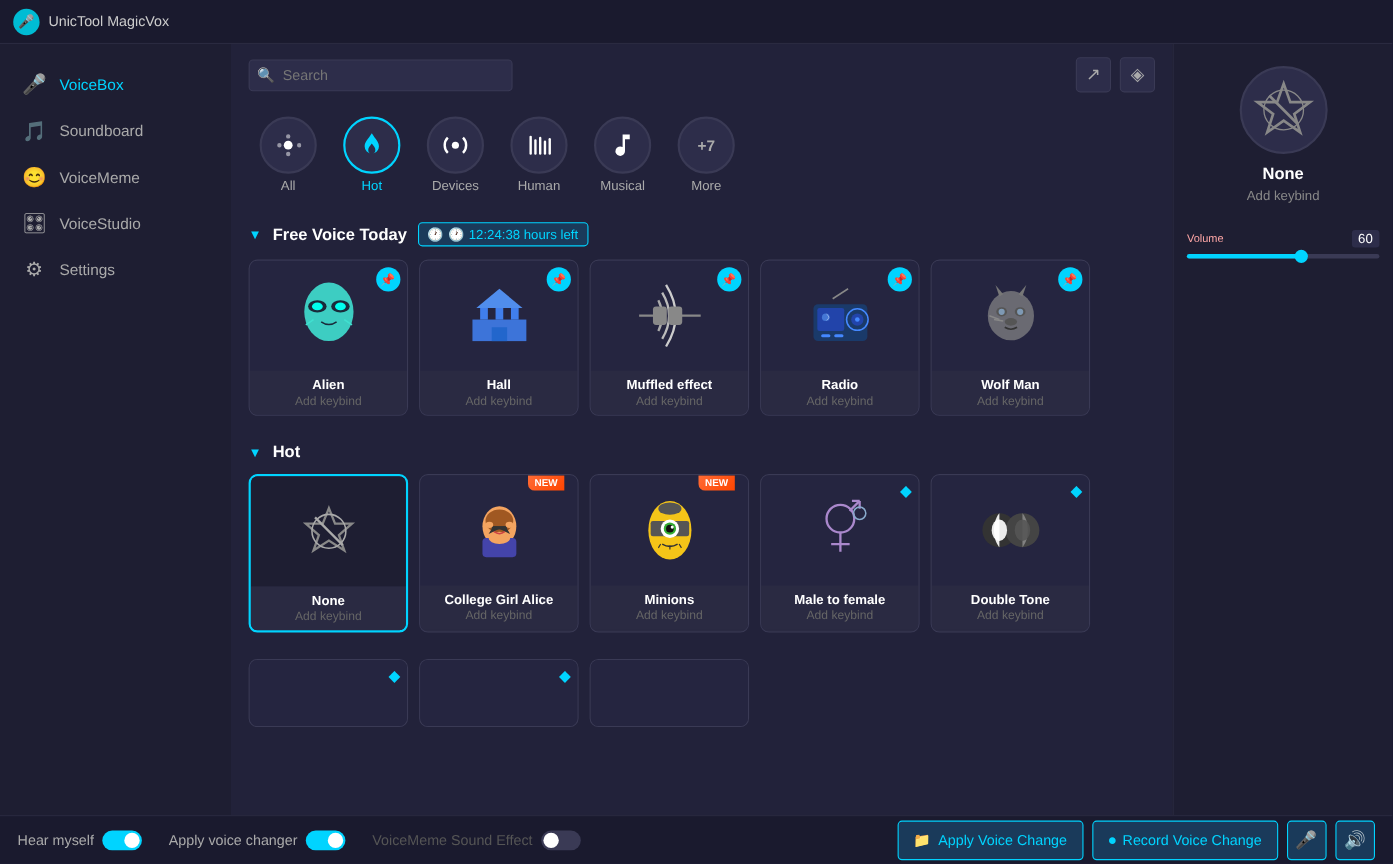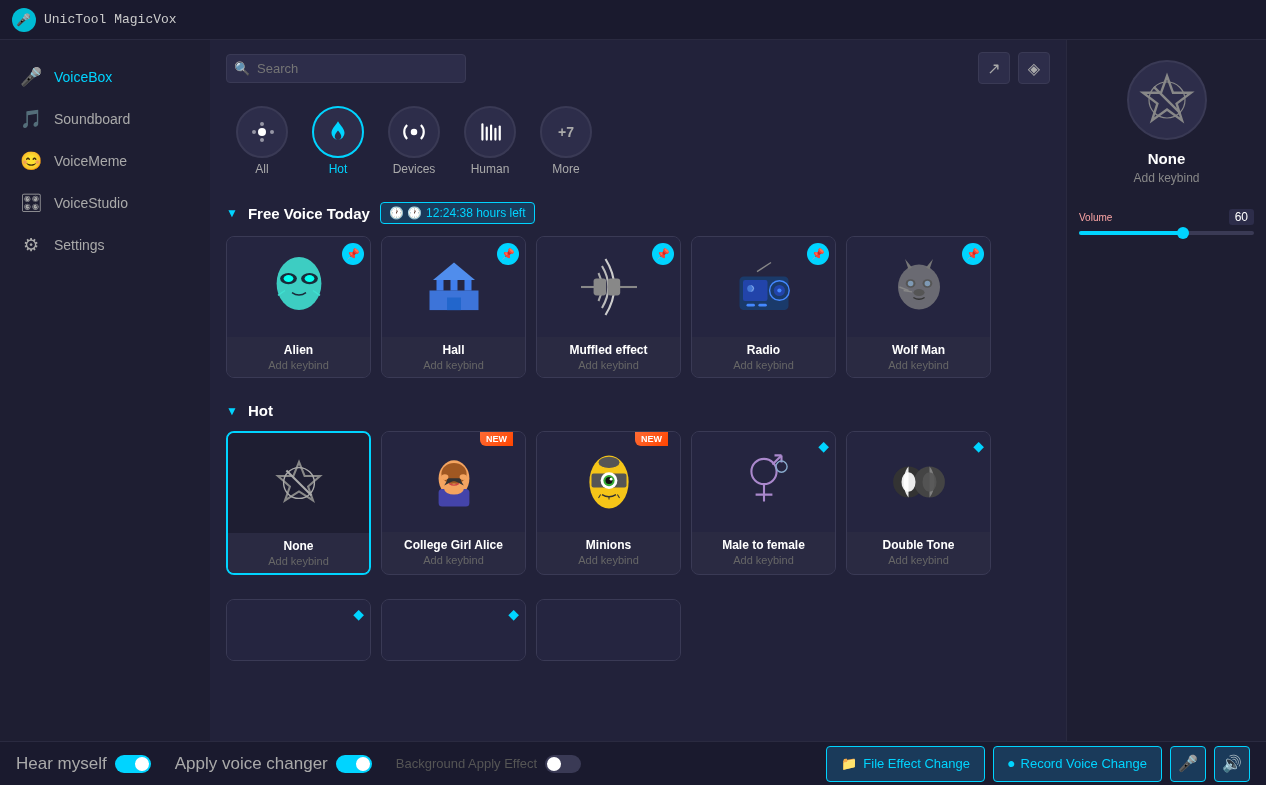--- a/index.html
+++ b/index.html
@@ -36,21 +36,20 @@
       background: #00bcd4;
       border-radius: 50%;
       display: flex;
       align-items: center;
       justify-content: center;
       font-size: 12px;
     }
     .title-text {
       font-size: 13px;
       color: #ccc;
-      font-family: Liberation Mono, monospace;
     }
     .title-bar-right {
       display: flex;
       align-items: center;
       gap: 6px;
     }
     .unlock-btn {
       background: linear-gradient(135deg, #f0a500, #e67e00);
       border: none;
       color: #fff;
@@ -413,21 +412,21 @@
       padding: 0 16px;
       gap: 24px;
       flex-shrink: 0;
     }
     .toggle-group {
       display: flex;
       align-items: center;
       gap: 8px;
     }
     .toggle-label {
-      font-size: 17px;
+      font-size: 13px;
       color: #aaa;
     }
     .toggle-switch {
       width: 36px;
       height: 18px;
       background: #00d4ff;
       border-radius: 9px;
       position: relative;
       cursor: pointer;
     }
@@ -569,20 +568,28 @@
         <div class="cat-icon-circle">
           <svg width="26" height="26" viewBox="0 0 24 24" fill="white">
             <rect x="4" y="4" width="2" height="16" rx="1"></rect>
             <rect x="8" y="7" width="2" height="13" rx="1"></rect>
             <rect x="12" y="5" width="2" height="15" rx="1"></rect>
             <rect x="16" y="8" width="2" height="12" rx="1"></rect>
             <rect x="20" y="6" width="2" height="14" rx="1"></rect>
           </svg>
         </div>
         <span class="cat-label">Human</span>
+      </div>
+      <div class="category-item">
+        <div class="cat-icon-circle">
+          <svg width="26" height="26" viewBox="0 0 24 24" fill="white">
+            <path d="M12 3v10.55A4 4 0 1 0 14 17V7h4V3h-6z"></path>
+          </svg>
+        </div>
+        <span class="cat-label">Musical</span>
       </div>
       <div class="category-item">
         <div class="cat-icon-circle">
           <span style="font-size:14px;color:#aaa;font-weight:bold;">+7</span>
         </div>
         <span class="cat-label">More</span>
       </div>
     </div>
 
     <div class="voice-content">
@@ -856,29 +863,29 @@
       <div class="toggle-knob"></div>
     </div>
   </div>
   <div class="toggle-group">
     <span class="toggle-label">Apply voice changer</span>
     <div class="toggle-switch">
       <div class="toggle-knob"></div>
     </div>
   </div>
   <div class="toggle-group">
-    <span class="bg-sound-label">Background Apply Effect</span>
+    <span class="bg-sound-label">VoiceMeme Sound Effect</span>
     <div class="toggle-switch off">
       <div class="toggle-knob"></div>
     </div>
   </div>
   <div class="bottom-right-btns">
     <button class="bottom-action-btn">
       <span>📁</span>
-      <span>File Effect Change</span>
+      <span>Apply Voice Change</span>
     </button>
     <button class="bottom-action-btn">
       <span>⏺</span>
       <span>Record Voice Change</span>
     </button>
     <div class="mic-icon-btn">🎤</div>
     <div class="speaker-icon-btn">🔊</div>
   </div>
 </div>
 

